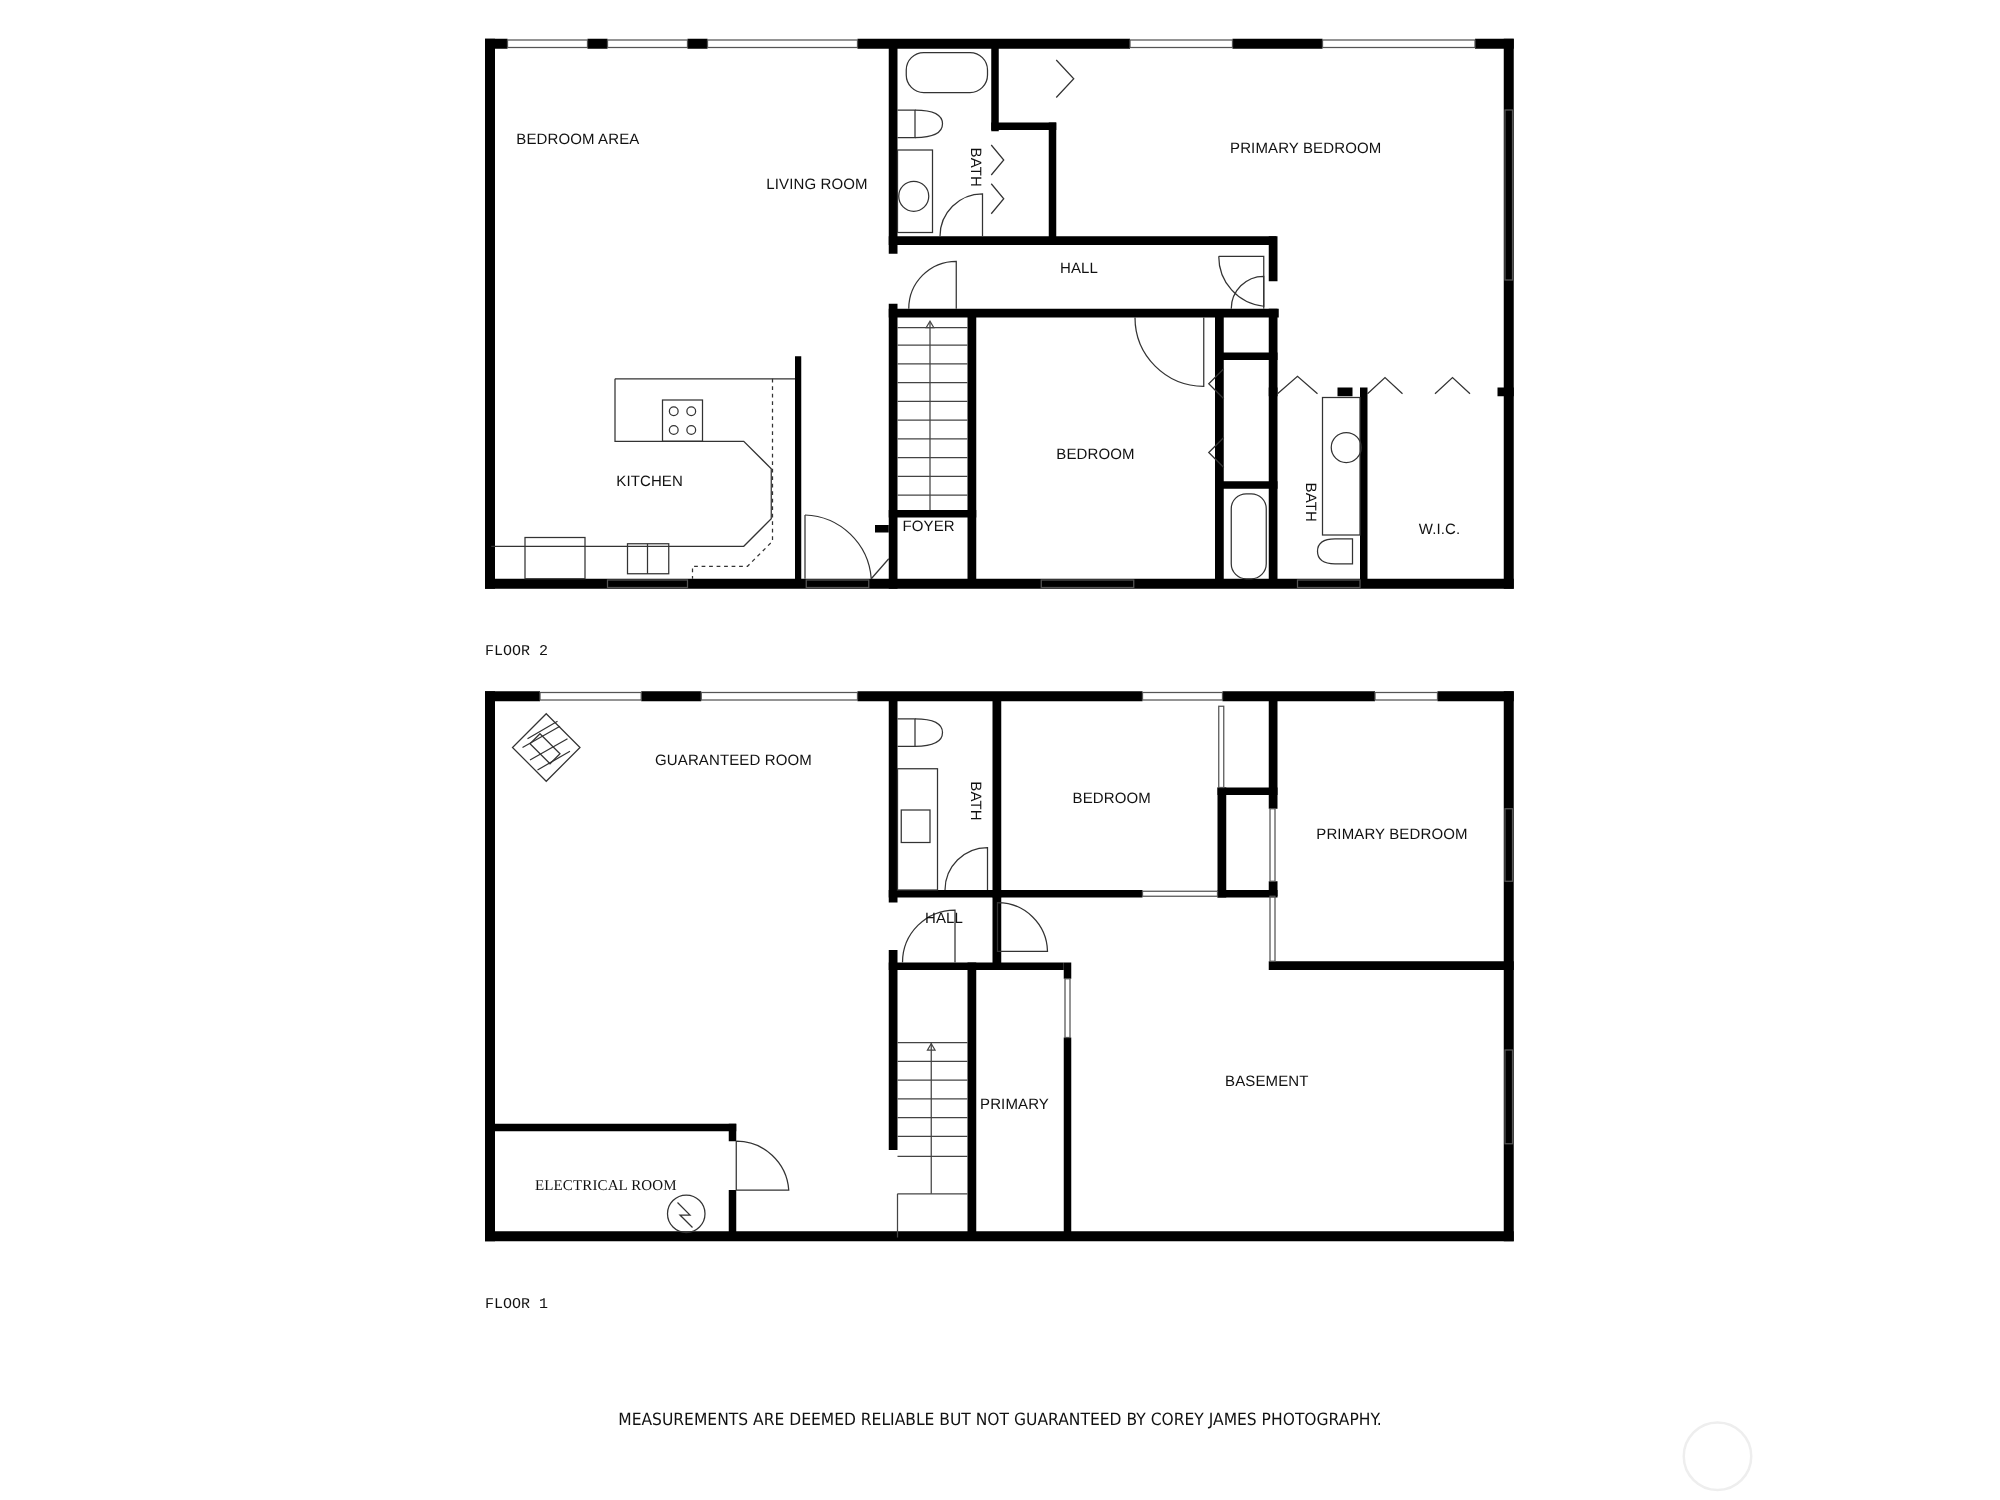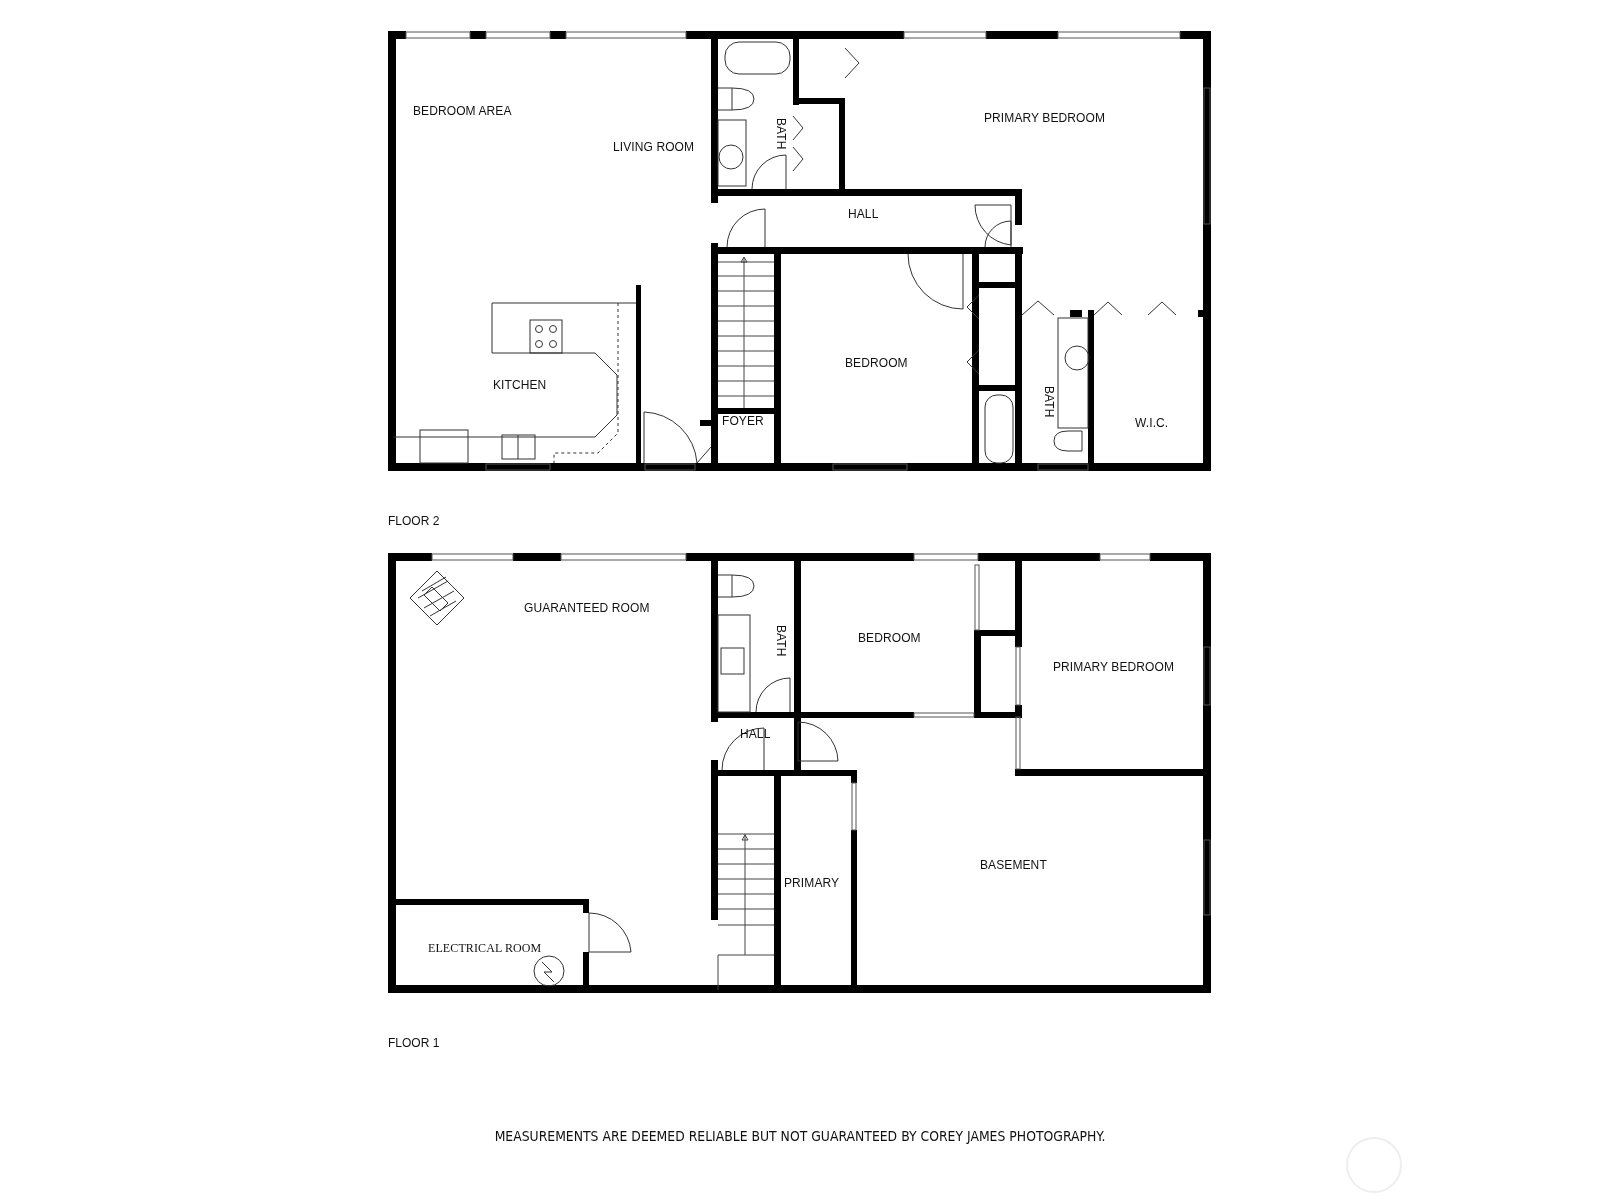--- a/index.html
+++ b/index.html
@@ -1,20 +1,20 @@
 <!DOCTYPE html>
 <html><head>
 <meta charset="utf-8">
 <style>
   html,body{margin:0;padding:0;background:#ffffff;}
   body{width:1600px;height:1200px;position:relative;overflow:hidden;font-family:"Liberation Sans",sans-serif;color:#111;}
   svg{position:absolute;left:0;top:0;}
   .lbl{position:absolute;font-family:"Liberation Sans",sans-serif;font-size:12px;color:#111;white-space:nowrap;letter-spacing:0.1px;}
   .vert{transform:rotate(90deg);transform-origin:left top;}
-  .floorlbl{position:absolute;font-family:Liberation Sans, sans-serif;font-size:12px;color:#111;}
+  .floorlbl{position:absolute;font-family:Liberation Mono, monospace;font-size:12px;color:#111;}
   .disclaimer{position:absolute;left:0;width:1600px;top:1128px;text-align:center;font-family:"DejaVu Sans",sans-serif;font-size:13.5px;color:#111;transform:scaleX(0.92);}
   .wm{position:absolute;left:1346px;top:1137px;width:52px;height:52px;border-radius:50%;border:2px solid #eeeeee;}
 </style>
 </head>
 <body>
 
 <svg width="1600" height="1200" viewBox="0 0 1600 1200">
   <g fill="#000">
 
     <rect x="388" y="31" width="8" height="440"></rect>

